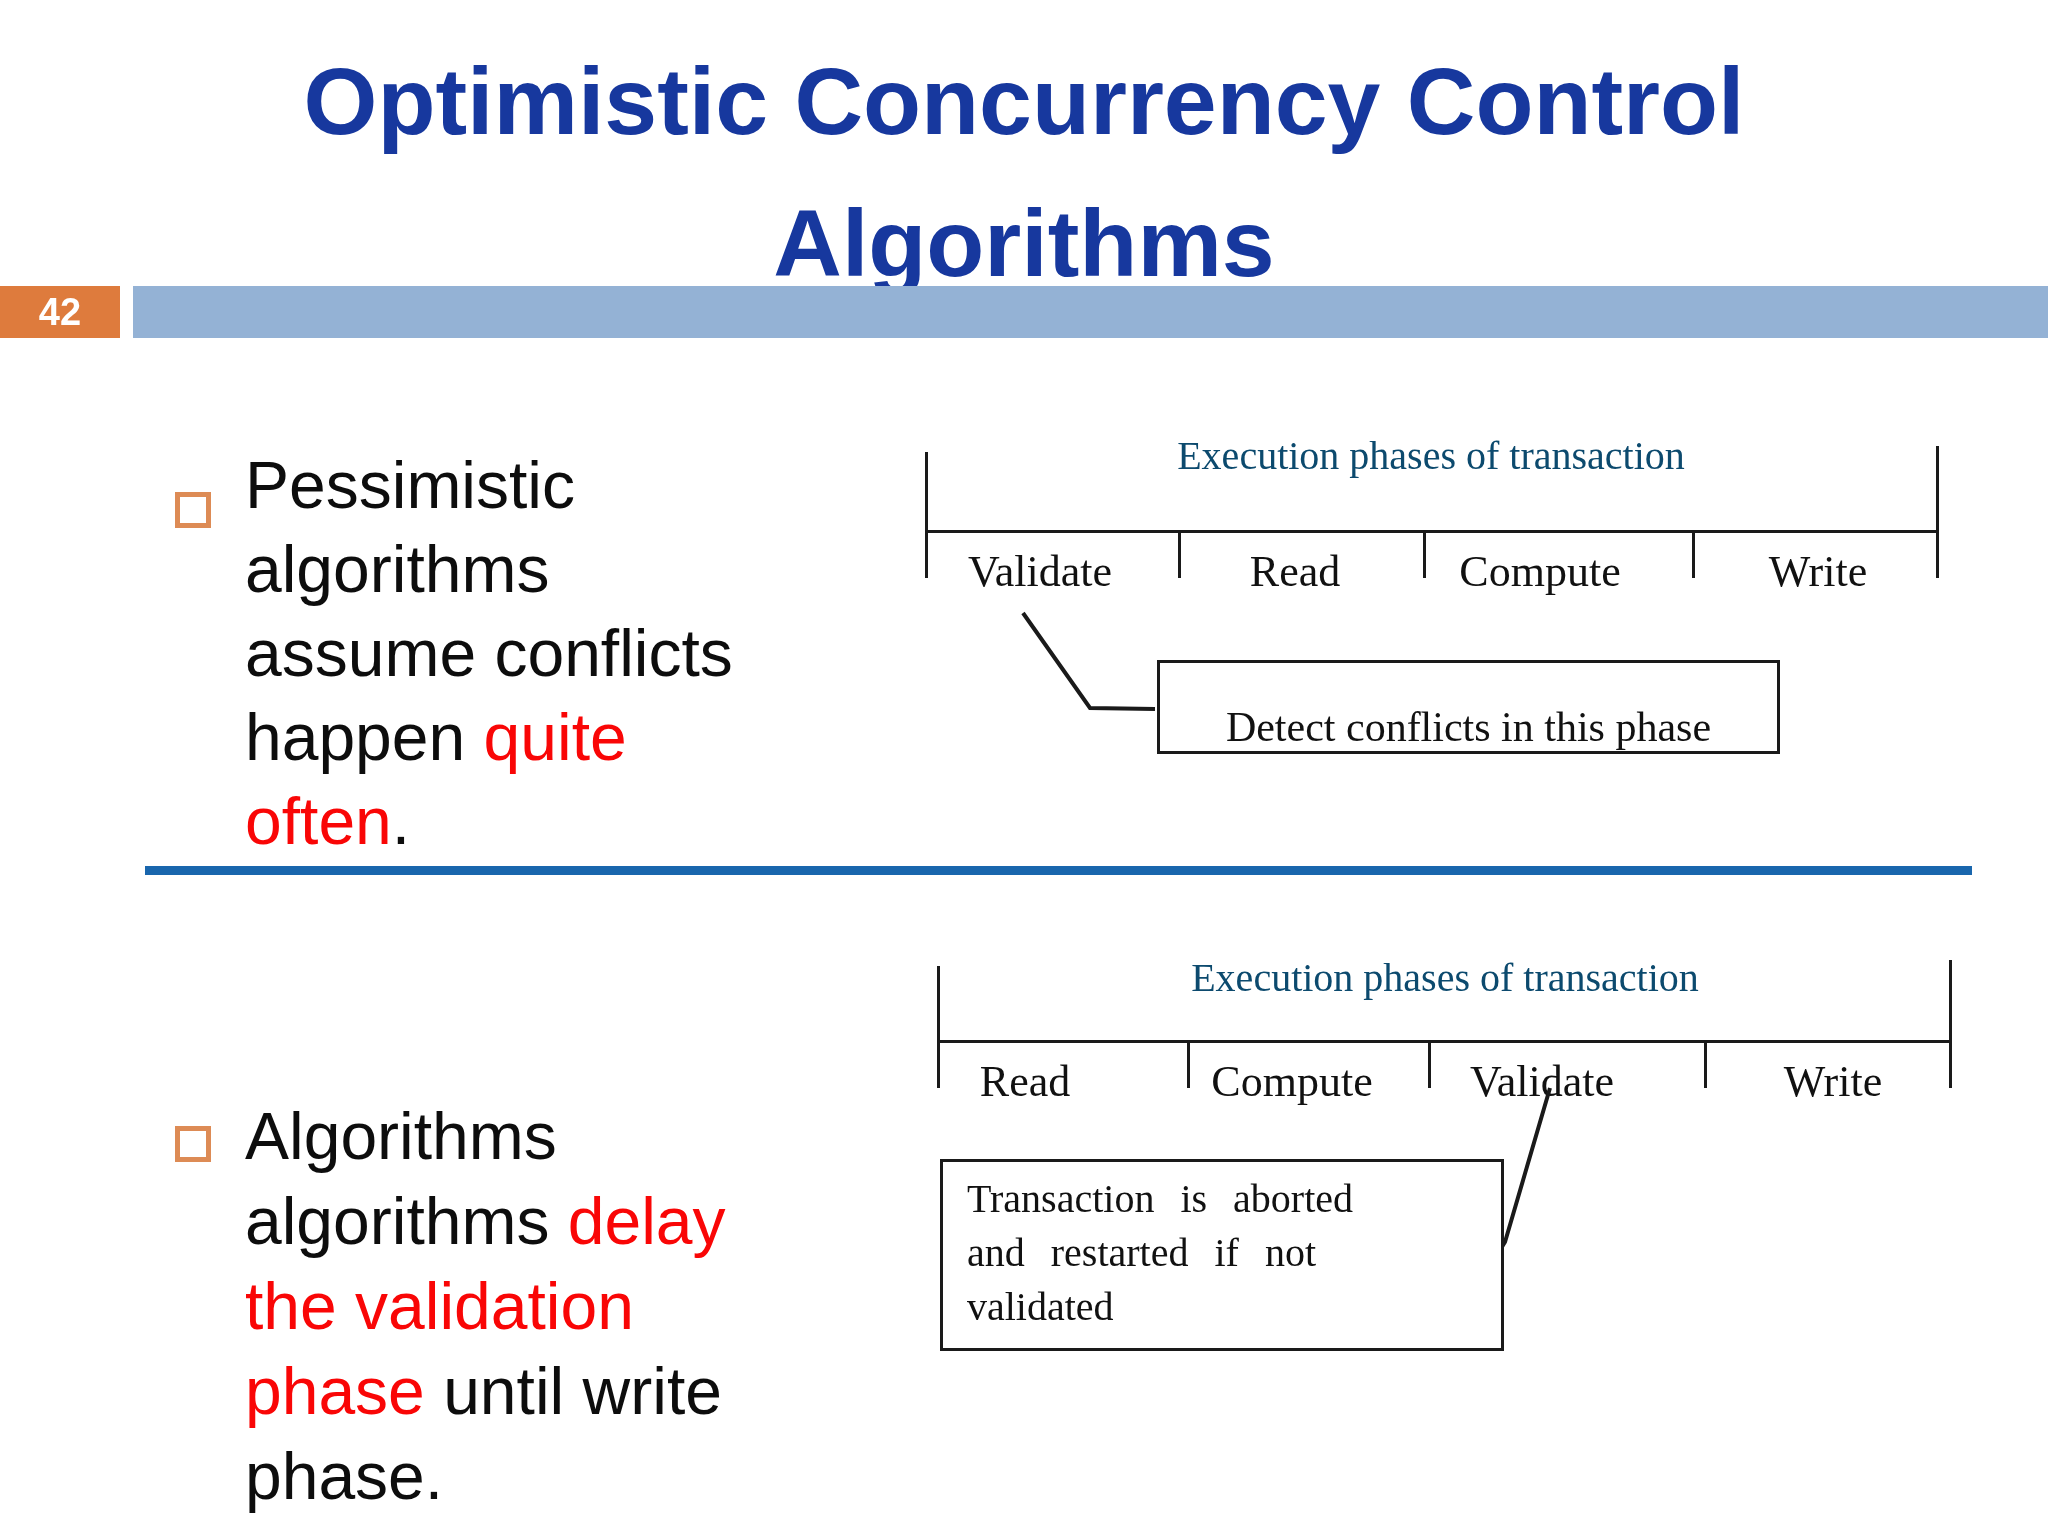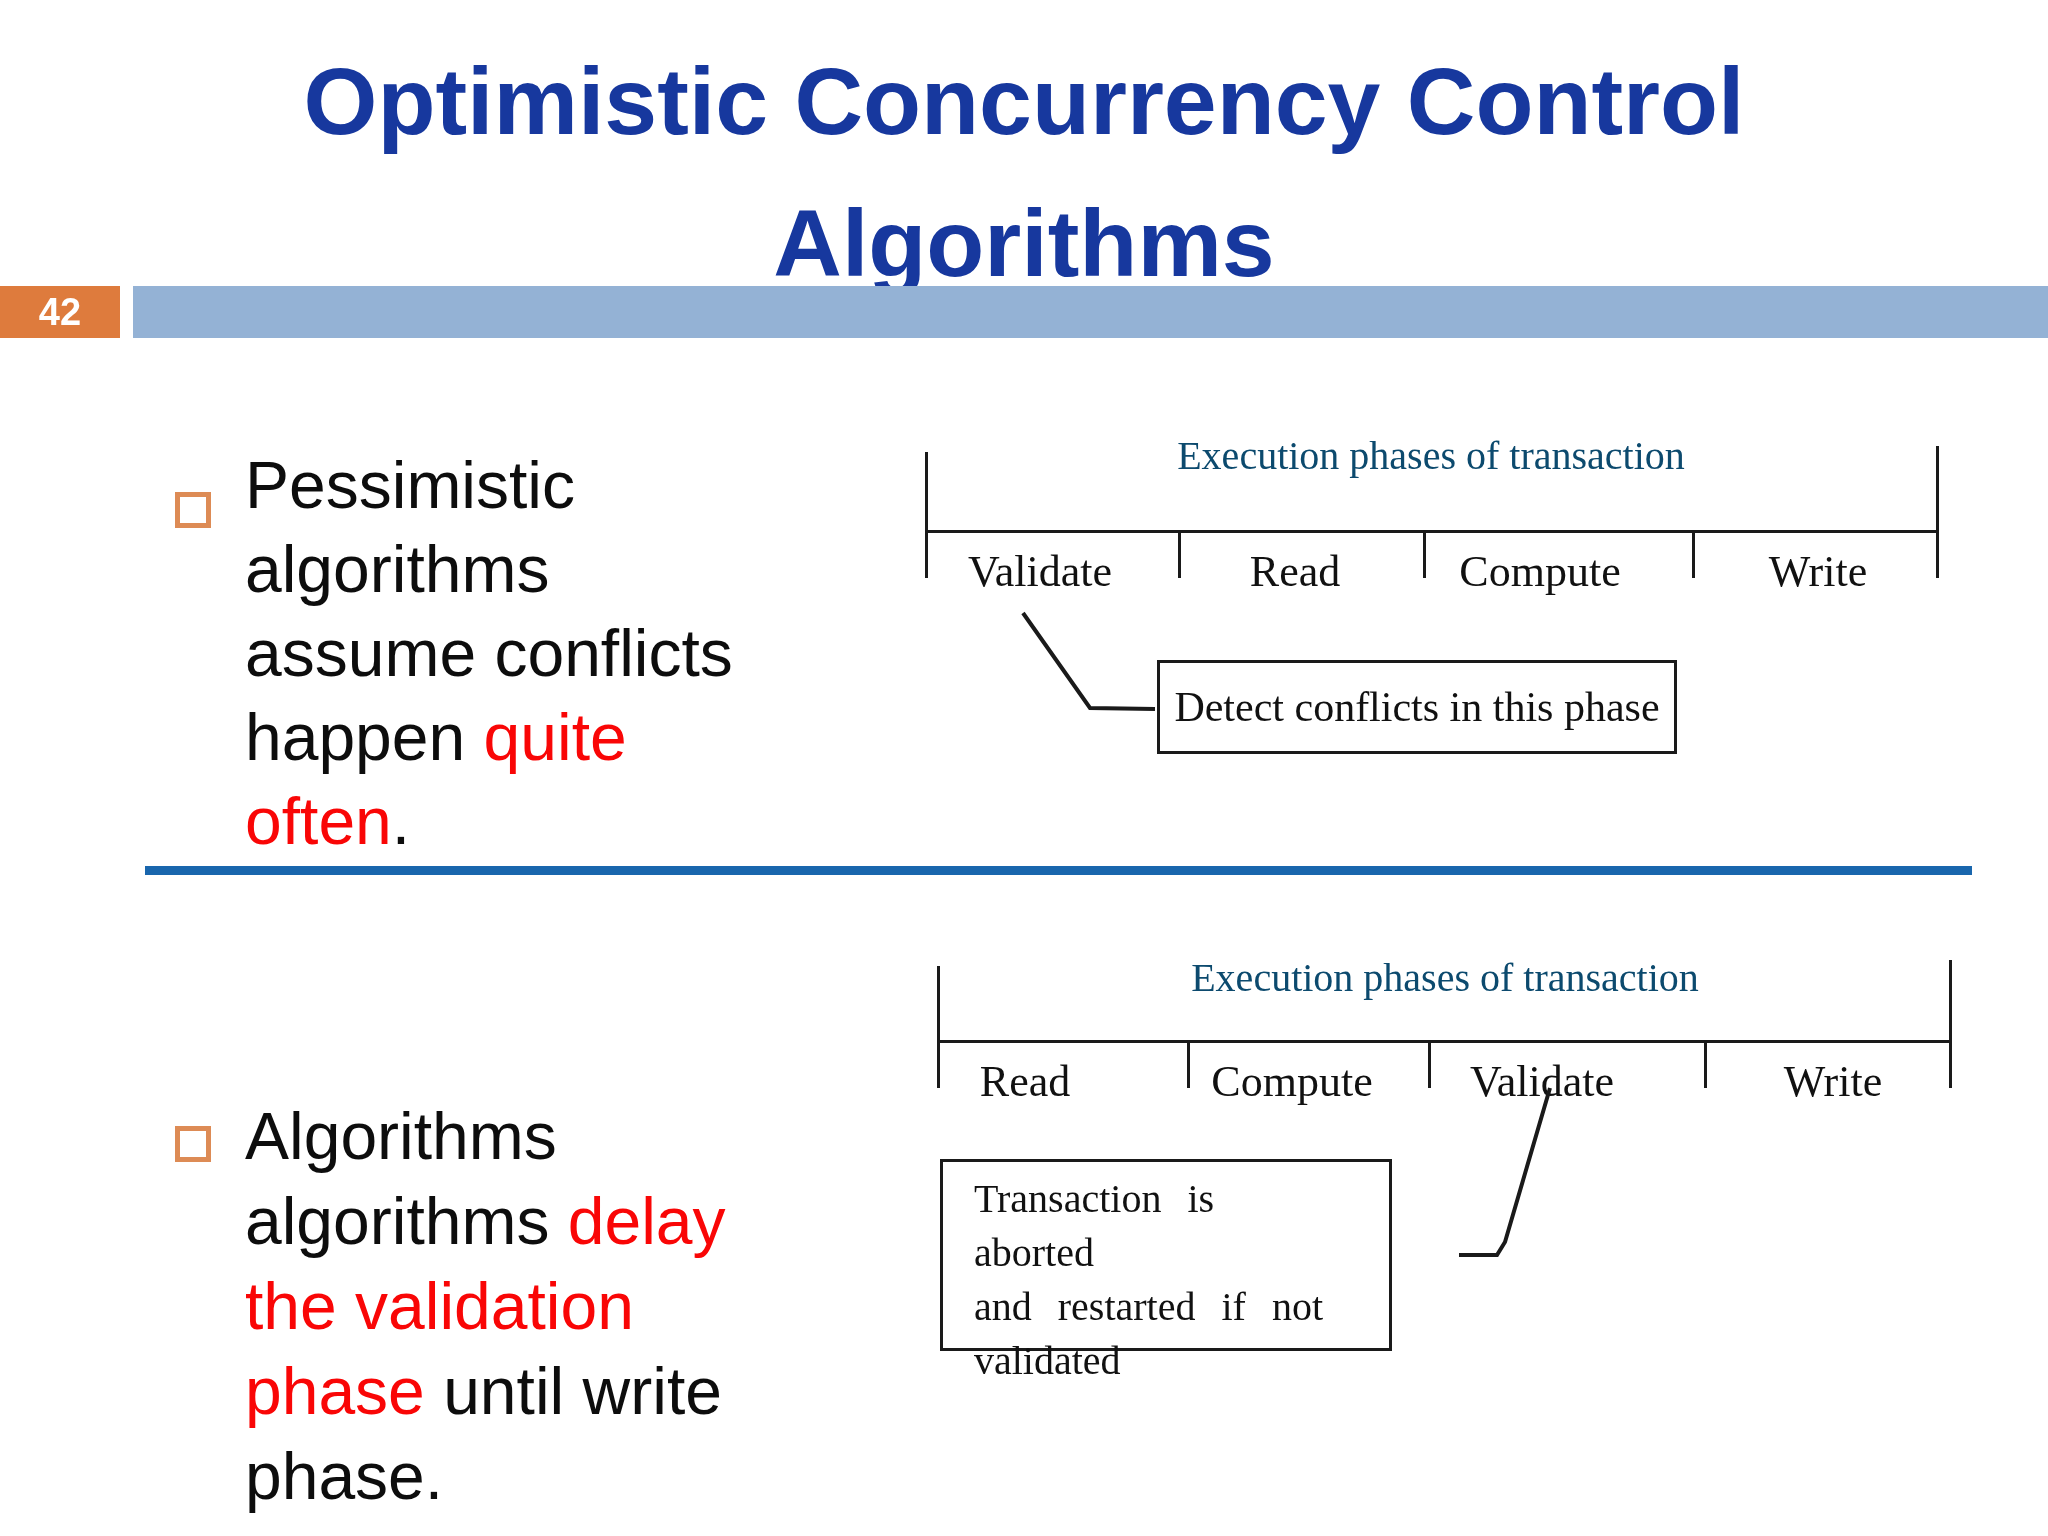--- a/index.html
+++ b/index.html
@@ -30,24 +30,24 @@
   .divider{position:absolute;left:145px;top:866px;width:1827px;height:9px;background:#1966ad;z-index:6;}
 
   
   .d-title{position:absolute;width:1000px;text-align:center;font-family:"Liberation Serif",serif;
            font-size:40px;color:#0c4a6e;}
   .dline{position:absolute;background:#1a1a1a;}
   .phase{position:absolute;width:300px;text-align:center;font-family:"Liberation Serif",serif;
          font-size:44px;color:#111111;}
   .callout{position:absolute;border:3px solid #1a1a1a;background:#ffffff;
            font-family:"Liberation Serif",serif;color:#111111;box-sizing:border-box;z-index:4;}
-  .c1{left:1157px;top:660px;width:520px;height:94px;font-size:42px;
-      display:flex;align-items:center;justify-content:center;}
-  .c2{left:940px;top:1159px;width:452px;height:192px;font-size:40px;line-height:54px;
-      padding:10px 31px;white-space:pre-line;word-spacing:0.4em;}
+  .c1{left:1157px;top:660px;width:623px;height:94px;font-size:42px;
+      display:flex;align-items:flex-end;justify-content:center;}
+  .c2{left:940px;top:1159px;width:564px;height:192px;font-size:40px;line-height:54px;
+      padding:10px 24px;white-space:pre-line;word-spacing:0.4em;}
   .overlay{position:absolute;left:0;top:0;z-index:3;pointer-events:none;}
 </style>
 </head>
 <body>
 
 <div class="slide">
 
   <h1 class="title">Optimistic Concurrency Control
 Algorithms</h1>
 

